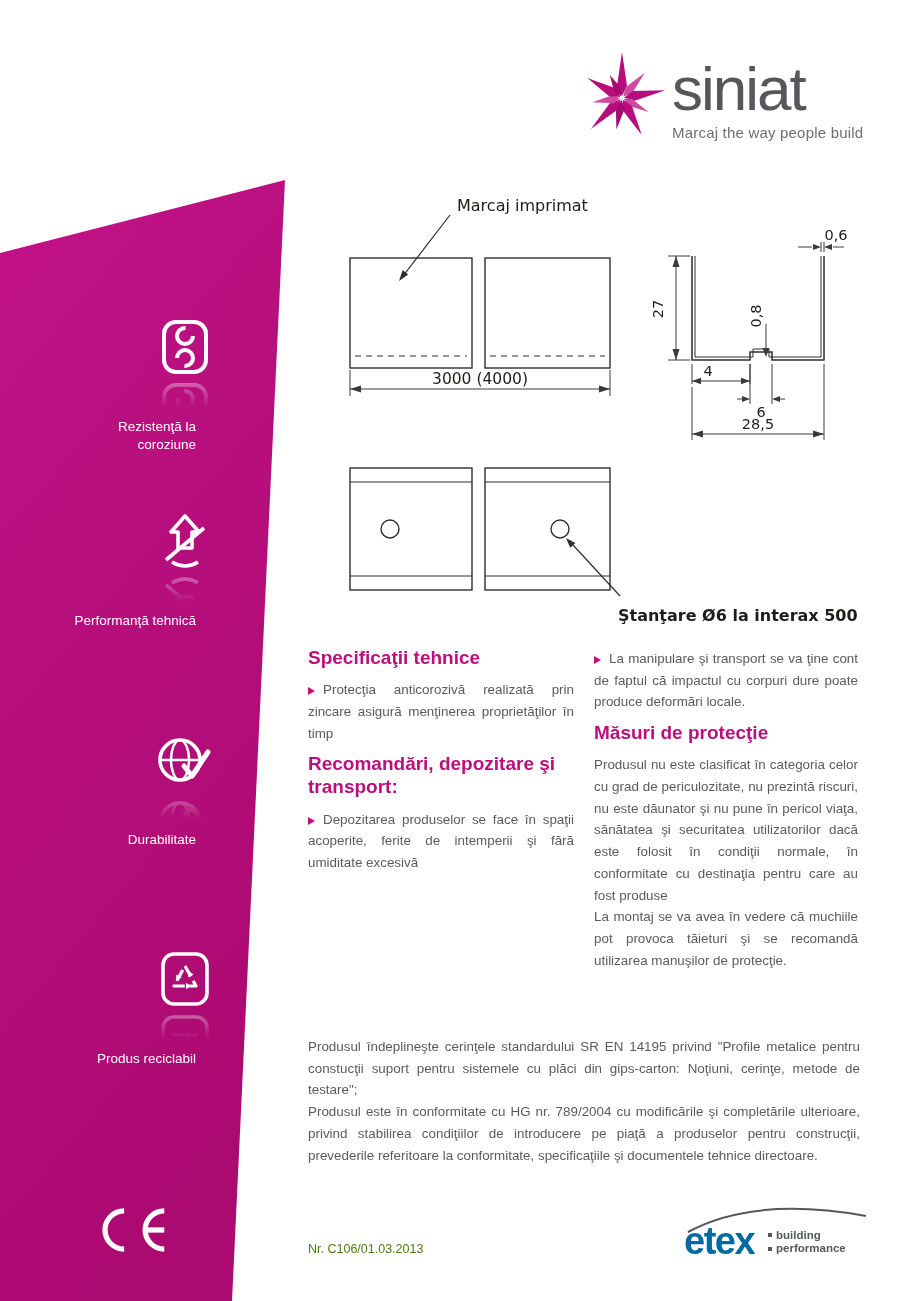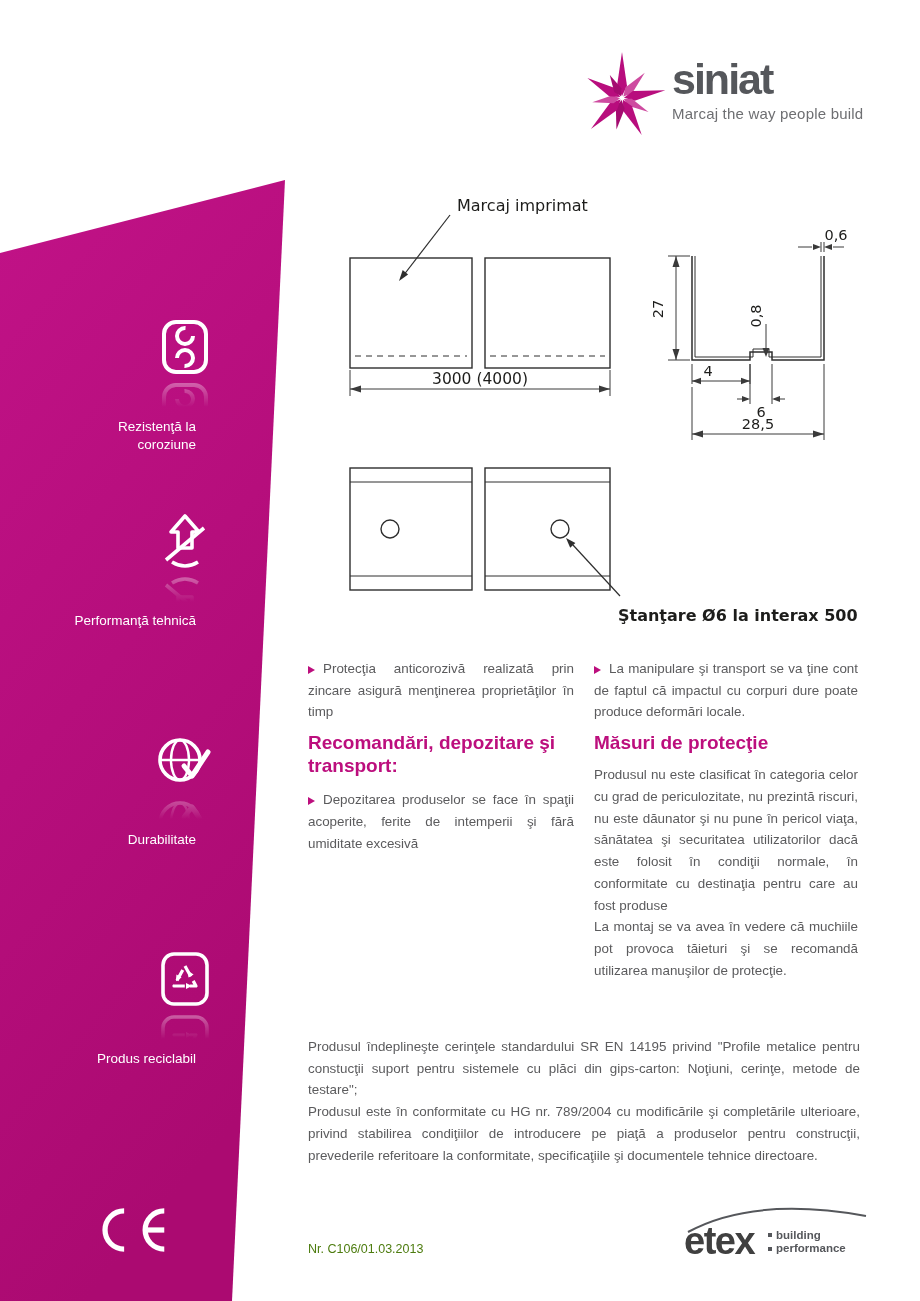--- a/index.html
+++ b/index.html
@@ -6,21 +6,21 @@
   .page{
     position:relative;width:920px;height:1301px;margin:0 auto;
     background:#ffffff;overflow:hidden;
     font-family:"Liberation Sans",sans-serif;color:#5b5b5d;
   }
   .ribbon{position:absolute;left:0;top:0;width:920px;height:1301px;z-index:0;}
 
   
   .brand{position:absolute;left:570px;top:40px;z-index:2;display:flex;align-items:flex-start;}
   .brand-text{margin-left:2px;}
-  .brand-name{display:block;font-size:43px;font-weight:bold;color:#55575b;letter-spacing:-2px;line-height:1;margin-top:18px;}
+  .brand-name{display:block;font-size:62px;font-weight:normal;color:#55575b;letter-spacing:-2px;line-height:1;margin-top:18px;}
   .brand-tagline{display:block;font-size:15px;color:#6e6f72;margin-top:4px;letter-spacing:.2px;}
 
   
   .side-item{position:absolute;left:40px;width:172px;text-align:right;z-index:2;color:#fff;}
   .side-icon{display:inline-block;-webkit-box-reflect:below 5px linear-gradient(transparent 55%, rgba(0,0,0,.38));}
   .side-label{margin-top:38px;font-size:13.5px;line-height:1.35;width:140px;margin-left:auto;margin-right:auto;}
   .it1{top:318px}.it2{top:510px}.it3{top:733px}.it4{top:950px}
   .ce{position:absolute;left:84px;top:1204px;z-index:2;}
 
   
@@ -28,32 +28,32 @@
   .d2{position:absolute;left:300px;top:452px;z-index:1;}
   .d1 text,.d2 text{font-family:"DejaVu Sans","Liberation Sans",sans-serif;}
 
   
   .col{position:absolute;z-index:1;}
   .col-left{left:308px;top:646px;width:266px;}
   .col-right{left:594px;top:646px;width:264px;}
   .col-bottom{left:308px;top:1036px;width:552px;}
   h2.sec{color:#bc0e7d;font-size:19px;font-weight:bold;line-height:1.22;margin:0 0 10px;}
   .h2-gap{margin-top:26px;}
-  p.body{font-size:13.4px;line-height:1.62;text-align:justify;margin:12px 0 8px;}
+  p.body{font-size:13.4px;line-height:1.62;text-align:justify;margin:2px 0 8px;}
   p.tight{margin:0;}
   .tri{display:inline-block;width:0;height:0;border-left:7px solid #bc0e7d;
        border-top:4.5px solid transparent;border-bottom:4.5px solid transparent;
        margin-right:8px;position:relative;top:1px;}
 
   
   .doc-number{position:absolute;left:308px;top:1242px;font-size:12.5px;color:#4d7c0f;z-index:1;}
   .etex{position:absolute;left:684px;top:1204px;width:186px;z-index:1;}
   .etex-swoosh{position:absolute;left:0;top:0;}
   .etex-row{display:flex;align-items:flex-end;margin-top:22px;}
-  .etex-name{font-size:38px;font-weight:bold;color:#404040;letter-spacing:-1.5px;line-height:.82;}
+  .etex-name{font-size:38px;font-weight:bold;color:#0369a1;letter-spacing:-1.5px;line-height:.82;}
   .etex-tag{margin-left:14px;padding-bottom:2px;}
   .etex-tag .line{font-size:11.5px;font-weight:bold;color:#55575b;line-height:1.15;display:flex;align-items:center;}
   .sq{width:4px;height:4px;background:#55575b;margin-right:4px;display:inline-block;}
 </style>
 </head>
 <body>
 
 <div class="page">
 
   <svg class="ribbon" viewBox="0 0 920 1301" preserveAspectRatio="none">
@@ -191,20 +191,21 @@
     </g>
     <path d="M50,30 H172 M50,124 H172 M185,30 H310 M185,124 H310" stroke="#2e2e2e" stroke-width="1" fill="none"></path>
     <circle cx="90" cy="77" r="9" stroke="#2e2e2e" stroke-width="1.4" fill="none"></circle>
     <circle cx="260" cy="77" r="9" stroke="#2e2e2e" stroke-width="1.4" fill="none"></circle>
     <path d="M320,144 L273,93" stroke="#2e2e2e" stroke-width="1.2" fill="none"></path>
     <polygon points="266,86 275.4,90.9 270.2,95.7" fill="#2e2e2e"></polygon>
     <text x="318" y="169" font-size="16" font-weight="bold" fill="#1d1d1b">Ştanţare  Ø6  la interax  500</text>
   </svg>
 
   <div class="col col-left">
+    <h2 class="sec">Specificaţii tehnice</h2>
     <p class="body"><span class="tri"></span><span>Protecţia anticorozivă realizată prin zincare asigură menţinerea proprietăţilor în timp</span></p>
     <h2 class="sec h2-gap">Recomandări, depozitare şi transport:</h2>
     <p class="body"><span class="tri"></span><span>Depozitarea produselor se face în spaţii acoperite, ferite de intemperii şi fără umiditate excesivă</span></p>
   </div>
 
   <div class="col col-right">
     <p class="body"><span class="tri"></span><span>La manipulare şi transport se va ţine cont de faptul că impactul cu corpuri dure poate produce deformări locale.</span></p>
     <h2 class="sec h2-gap">Măsuri de protecţie</h2>
     <p class="body tight">Produsul nu este clasificat în categoria celor cu grad de periculozitate, nu prezintă riscuri, nu este dăunator şi nu pune în pericol viaţa, sănătatea şi securitatea utilizatorilor dacă este folosit în condiţii normale, în conformitate cu destinaţia pentru care au fost produse</p>
     <p class="body tight">La montaj se va avea în vedere că muchiile pot provoca tăieturi şi se recomandă utilizarea manuşilor de protecţie.</p>

